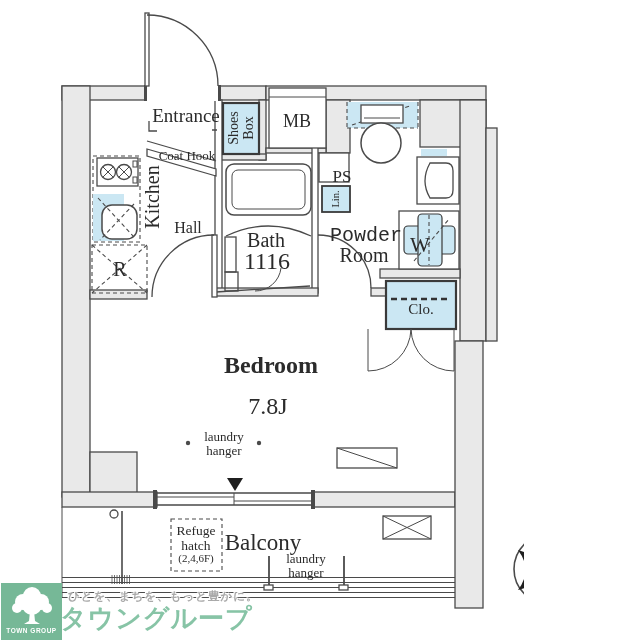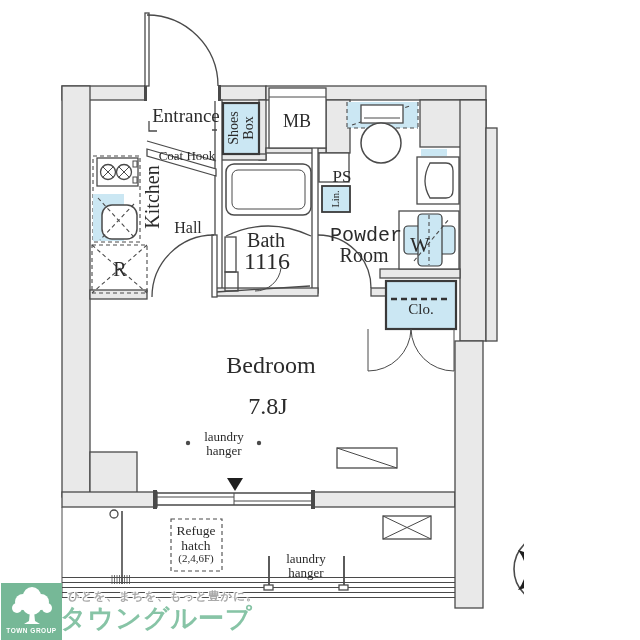--- a/index.html
+++ b/index.html
@@ -214,26 +214,27 @@
 <div class="lbl vert" style="left:336px;top:199px;font-size:10.5px;">Lin.</div>
 <div class="lbl vert" style="left:153px;top:197px;font-size:20px;">Kitchen</div>
 <div class="lbl" style="left:188px;top:228px;font-size:16px;">Hall</div>
 <div class="lbl" style="left:266px;top:241px;font-size:20px;">Bath</div>
 <div class="lbl" style="left:267px;top:262px;font-size:24px;">1116</div>
 <div class="lbl" style="left:366px;top:236px;font-size:20px;font-family:Liberation Mono, monospace;">Powder</div>
 <div class="lbl" style="left:364px;top:256px;font-size:20px;">Room</div>
 <div class="lbl" style="left:420px;top:245px;font-size:21px;">W</div>
 <div class="lbl" style="left:120px;top:270px;font-size:20px;">R</div>
 <div class="lbl" style="left:421px;top:309px;font-size:15px;text-align:center;">Clo.</div>
-<div class="lbl" style="left:271px;top:366px;font-size:24px;">Bedroom</div>
+<div class="lbl" style="left:271px;top:366px;font-size:24px;font-weight:bold;">Bedroom</div>
 <div class="lbl" style="left:268px;top:407px;font-size:24px;">7.8J</div>
 <div class="lbl" style="left:224px;top:444px;font-size:13px;">
   <div>laundry</div>
   <div>hanger</div>
 </div>
+<div class="lbl" style="left:263px;top:543px;font-size:23px;">Balcony</div>
 <div class="lbl" style="left:196px;top:545px;font-size:13.5px;">
   <div>Refuge</div>
   <div>hatch</div>
   <div style="font-size:11px">(2,4,6F)</div>
 </div>
 <div class="lbl" style="left:306px;top:566px;font-size:13px;">
   <div>laundry</div>
   <div>hanger</div>
 </div>
 <div class="lbl north" style="left:594px;top:578px;font-size:14px;">N</div>

